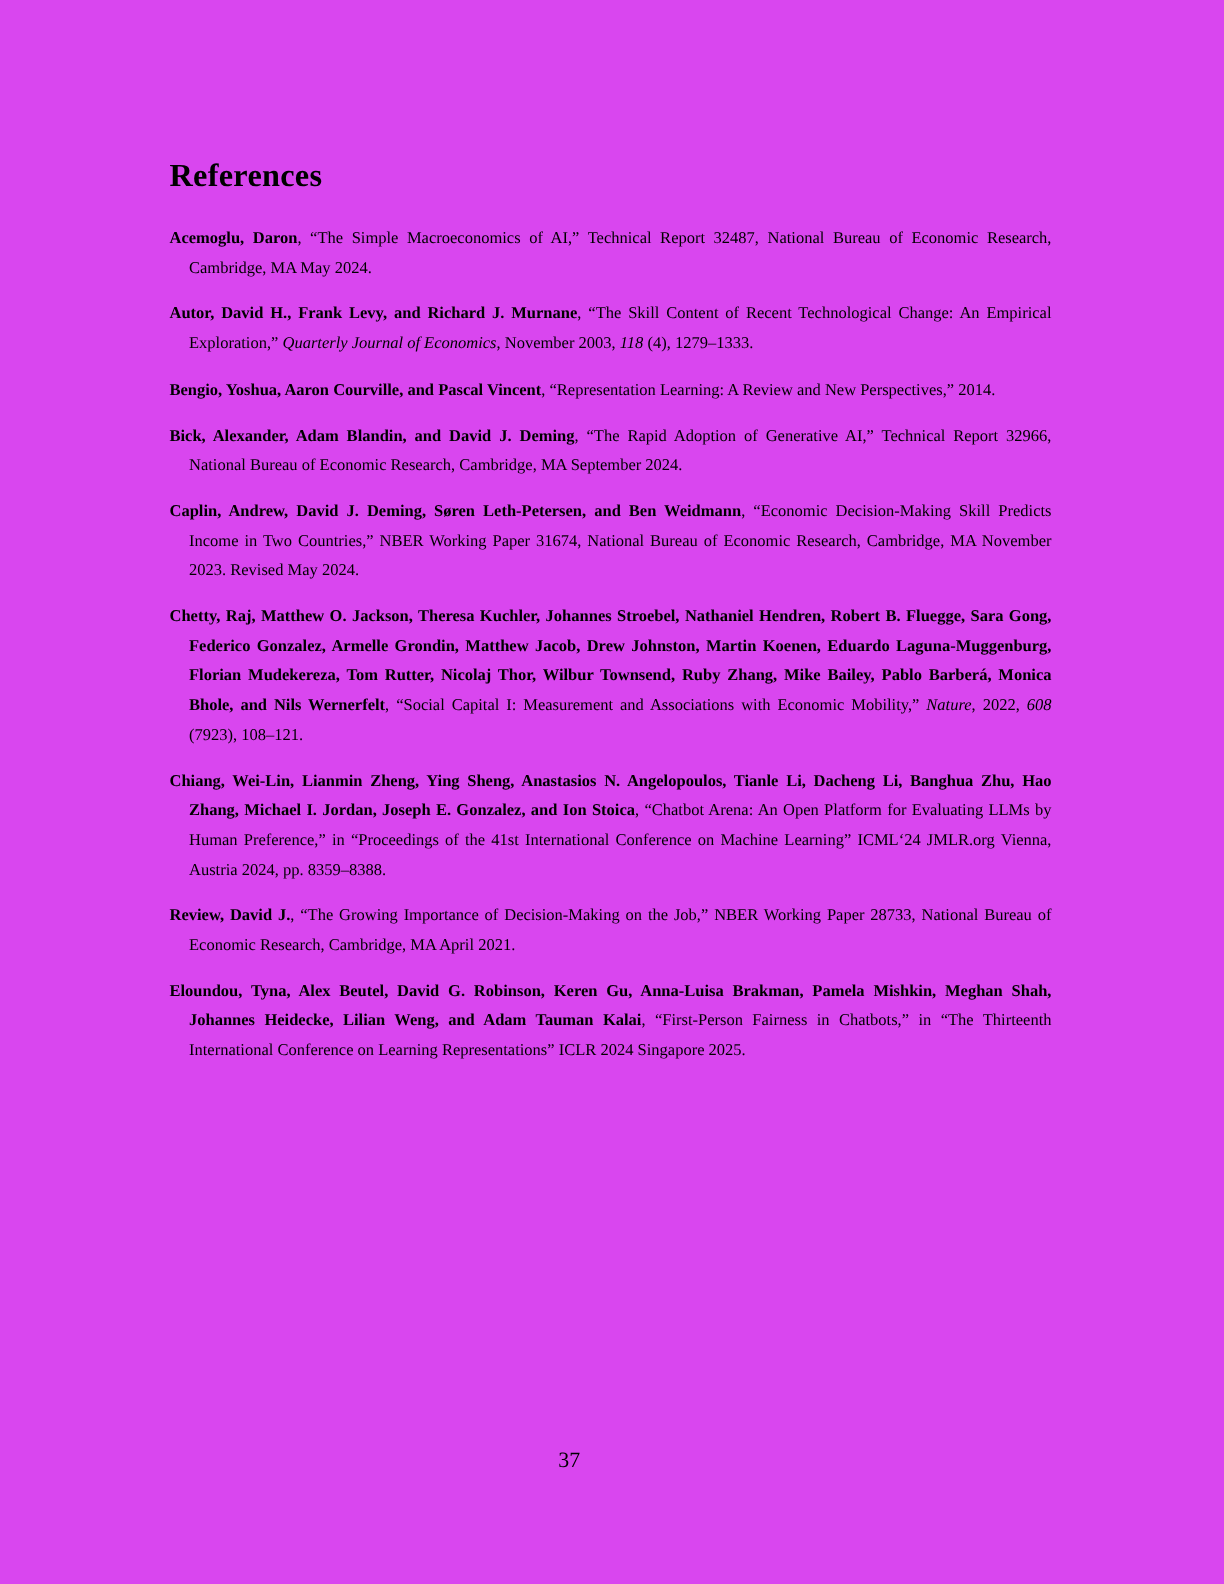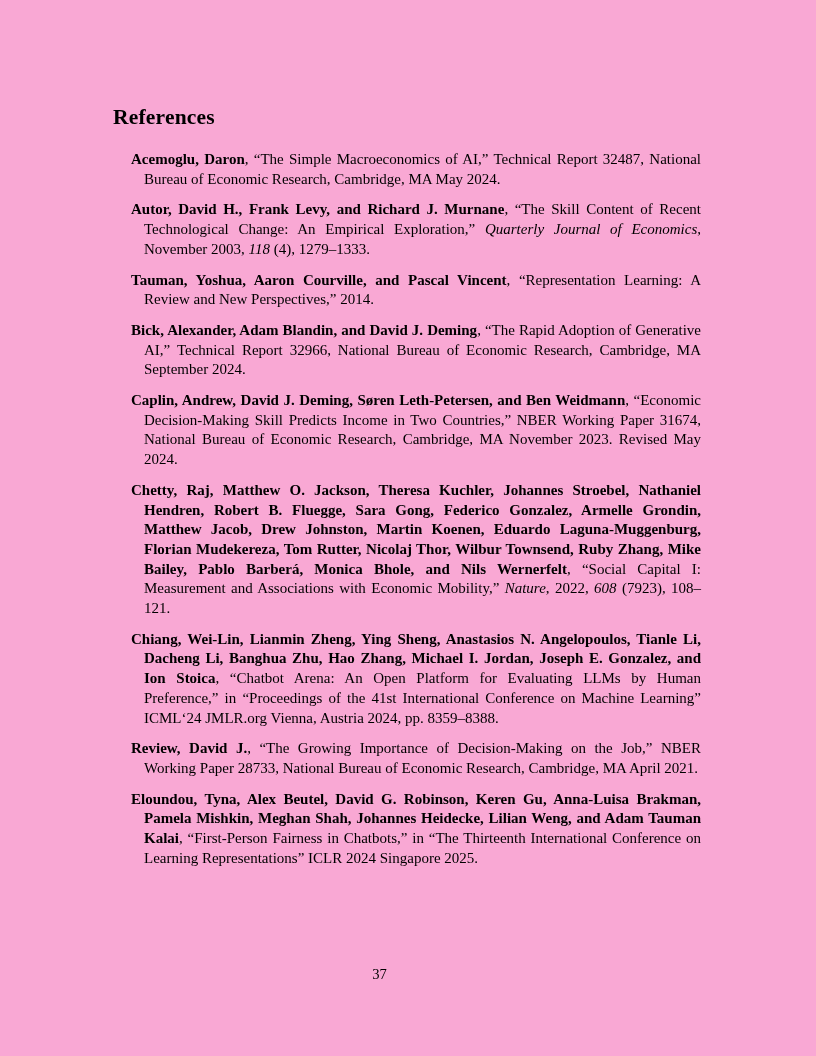--- a/index.html
+++ b/index.html
@@ -4,21 +4,21 @@
 <style>
   html, body {
     margin: 0;
     padding: 0;
     background: #ffffff;
   }
   .page {
     position: relative;
     width: 816px;
     height: 1056px;
-    background: #f9a8d4;
+    background: #d946ef;
     overflow: hidden;
     font-family: "Liberation Serif", "DejaVu Serif", serif;
     color: #000000;
   }
   .content {
     position: absolute;
     left: 113px;
     top: 103px;
     width: 588px;
   }
@@ -26,22 +26,22 @@
     font-size: 21.5px;
     line-height: 28px;
     font-weight: bold;
     margin: 0 0 19px 0;
     letter-spacing: 0.2px;
   }
   .ref-list {
     width: 588px;
   }
   .ref-entry {
-    margin: 0 0 11px 18px;
-    font-size: 15px;
+    margin: 0 0 11px 0;
+    font-size: 11px;
     line-height: 19.7px;
     text-align: justify;
     padding-left: 13px;
     text-indent: -13px;
   }
   .ref-entry:last-child {
     margin-bottom: 0;
   }
   .ref-entry b {
     font-weight: bold;
@@ -61,21 +61,21 @@
 </style>
 </head>
 <body>
 
 <div class="page">
   <main class="content">
     <h1 class="section-heading">References</h1>
     <div class="ref-list">
         <p class="ref-entry"><b>Acemoglu, Daron</b><span>, “The Simple Macroeconomics of AI,” Technical Report 32487, National Bureau of Economic Research, Cambridge, MA May 2024.</span></p>
         <p class="ref-entry"><b>Autor, David H., Frank Levy, and Richard J. Murnane</b><span>, “The Skill Content of Recent Technological Change: An Empirical Exploration,” </span><i>Quarterly Journal of Economics</i><span>, November 2003, </span><i>118</i><span> (4), 1279–1333.</span></p>
-        <p class="ref-entry"><b>Tauman, Yoshua, Aaron Courville, and Pascal Vincent</b><span>, “Representation Learning: A Review and New Perspectives,” 2014.</span></p>
+        <p class="ref-entry"><b>Bengio, Yoshua, Aaron Courville, and Pascal Vincent</b><span>, “Representation Learning: A Review and New Perspectives,” 2014.</span></p>
         <p class="ref-entry"><b>Bick, Alexander, Adam Blandin, and David J. Deming</b><span>, “The Rapid Adoption of Generative AI,” Technical Report 32966, National Bureau of Economic Research, Cambridge, MA September 2024.</span></p>
         <p class="ref-entry"><b>Caplin, Andrew, David J. Deming, Søren Leth-Petersen, and Ben Weidmann</b><span>, “Economic Decision-Making Skill Predicts Income in Two Countries,” NBER Working Paper 31674, National Bureau of Economic Research, Cambridge, MA November 2023. Revised May 2024.</span></p>
         <p class="ref-entry"><b>Chetty, Raj, Matthew O. Jackson, Theresa Kuchler, Johannes Stroebel, Nathaniel Hendren, Robert B. Fluegge, Sara Gong, Federico Gonzalez, Armelle Grondin, Matthew Jacob, Drew Johnston, Martin Koenen, Eduardo Laguna-Muggenburg, Florian Mudekereza, Tom Rutter, Nicolaj Thor, Wilbur Townsend, Ruby Zhang, Mike Bailey, Pablo Barberá, Monica Bhole, and Nils Wernerfelt</b><span>, “Social Capital I: Measurement and Associations with Economic Mobility,” </span><i>Nature</i><span>, 2022, </span><i>608</i><span> (7923), 108–121.</span></p>
         <p class="ref-entry"><b>Chiang, Wei-Lin, Lianmin Zheng, Ying Sheng, Anastasios N. Angelopoulos, Tianle Li, Dacheng Li, Banghua Zhu, Hao Zhang, Michael I. Jordan, Joseph E. Gonzalez, and Ion Stoica</b><span>, “Chatbot Arena: An Open Platform for Evaluating LLMs by Human Preference,” in “Proceedings of the 41st International Conference on Machine Learning” ICML‘24 JMLR.org Vienna, Austria 2024, pp. 8359–8388.</span></p>
         <p class="ref-entry"><b>Review, David J.</b><span>, “The Growing Importance of Decision-Making on the Job,” NBER Working Paper 28733, National Bureau of Economic Research, Cambridge, MA April 2021.</span></p>
         <p class="ref-entry"><b>Eloundou, Tyna, Alex Beutel, David G. Robinson, Keren Gu, Anna-Luisa Brakman, Pamela Mishkin, Meghan Shah, Johannes Heidecke, Lilian Weng, and Adam Tauman Kalai</b><span>, “First-Person Fairness in Chatbots,” in “The Thirteenth International Conference on Learning Representations” ICLR 2024 Singapore 2025.</span></p>
       </div>
   </main>
   <div class="page-number">37</div>
 </div>

